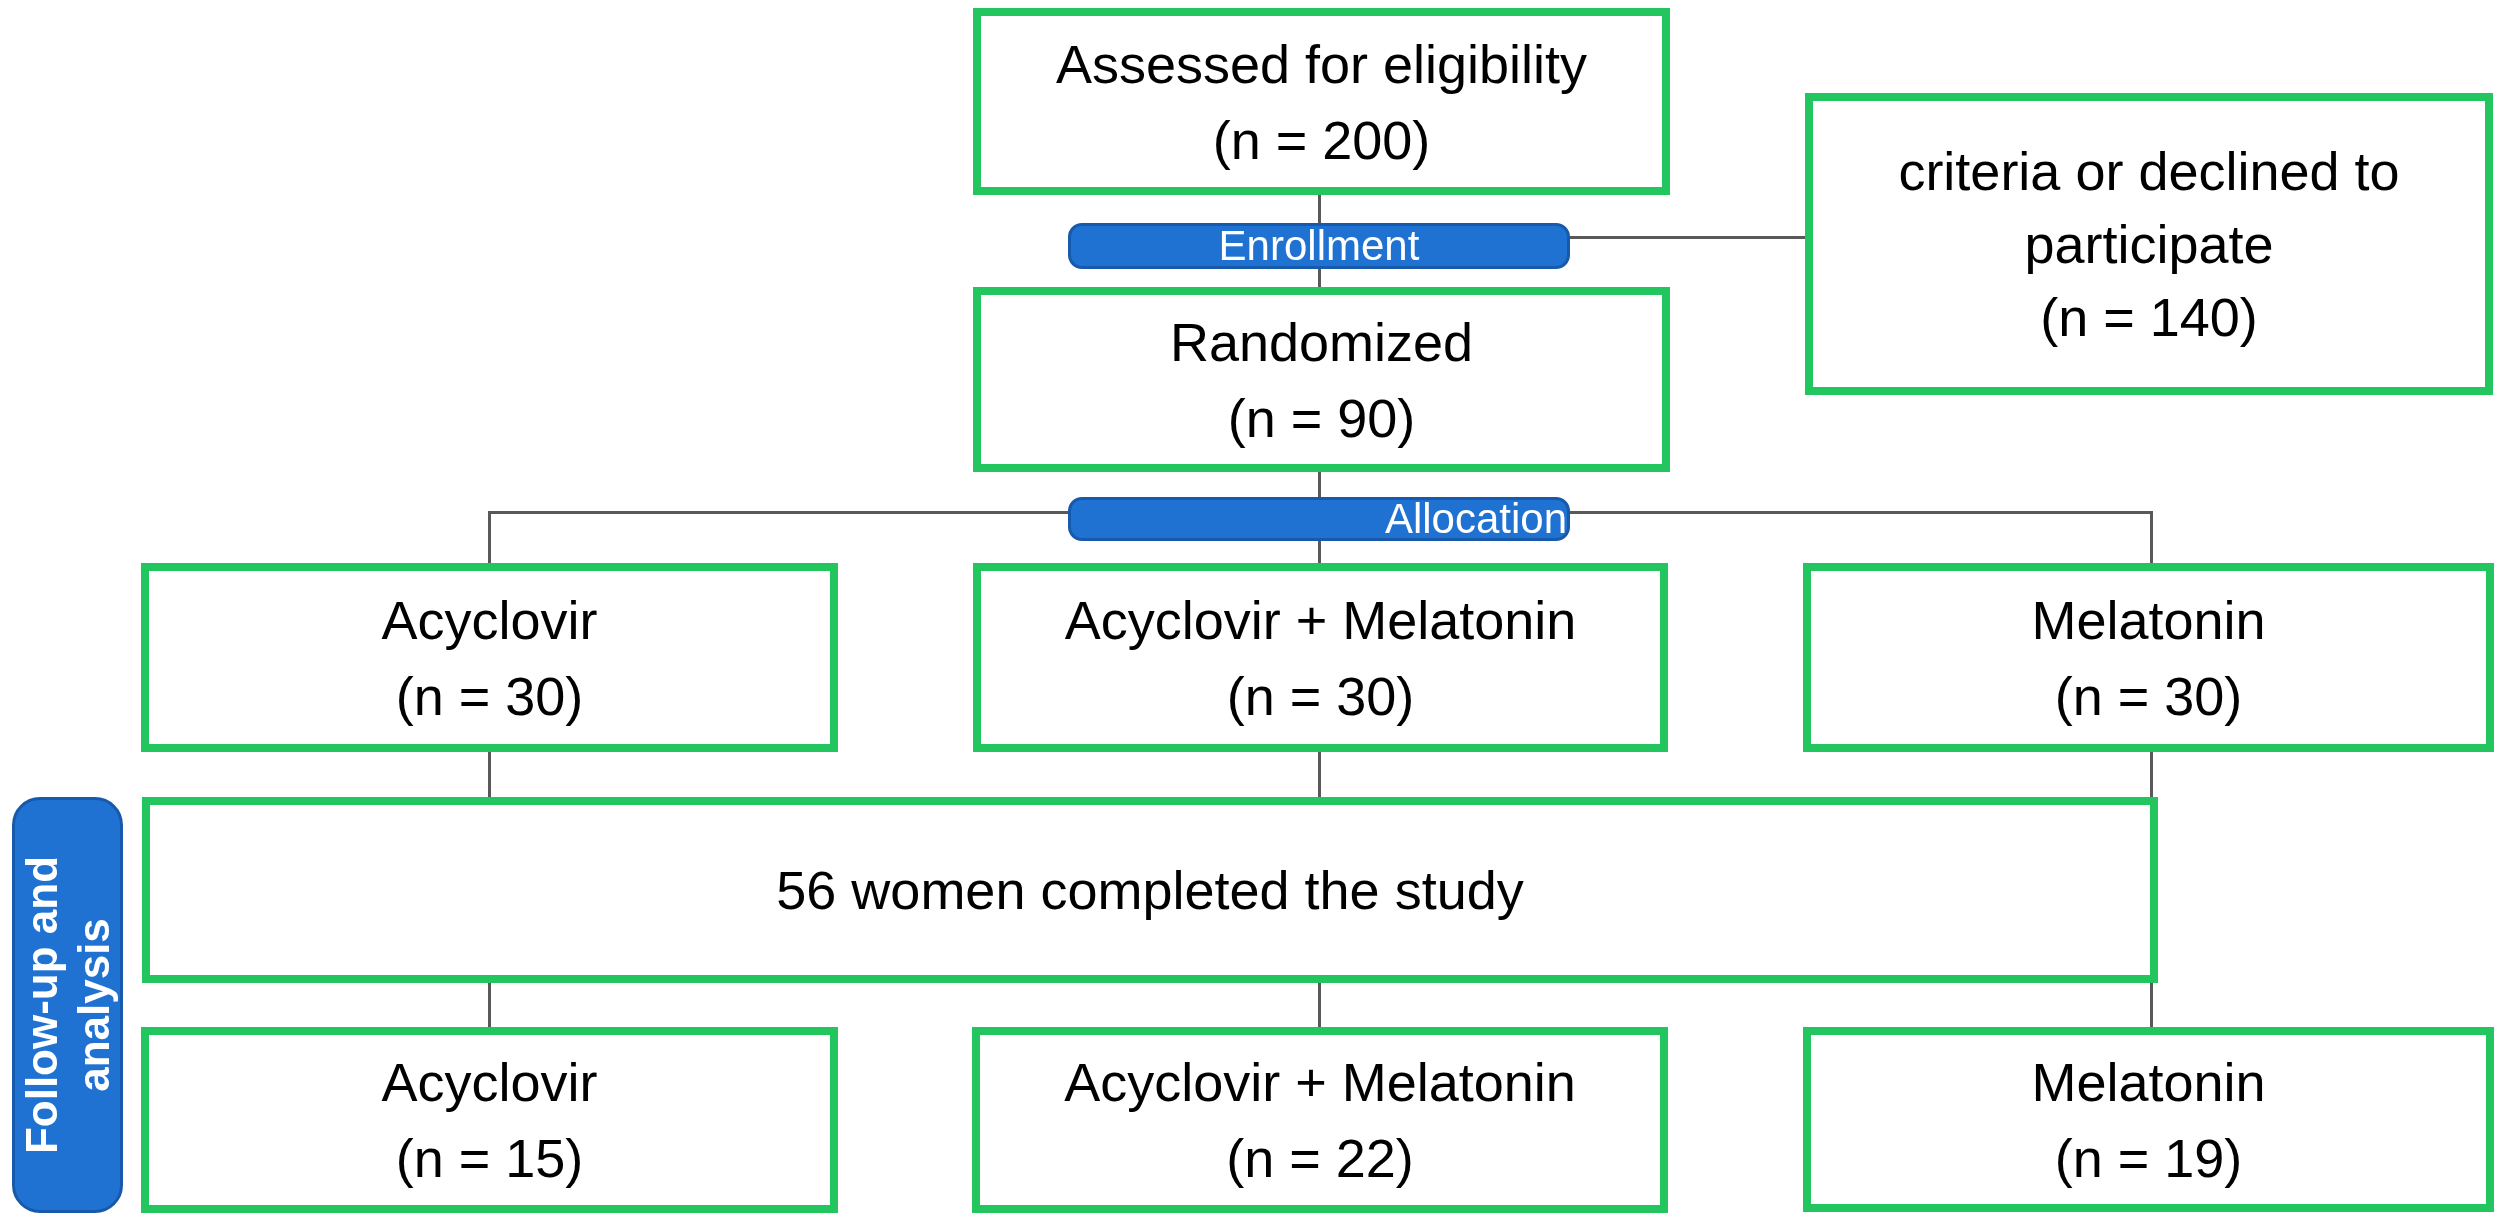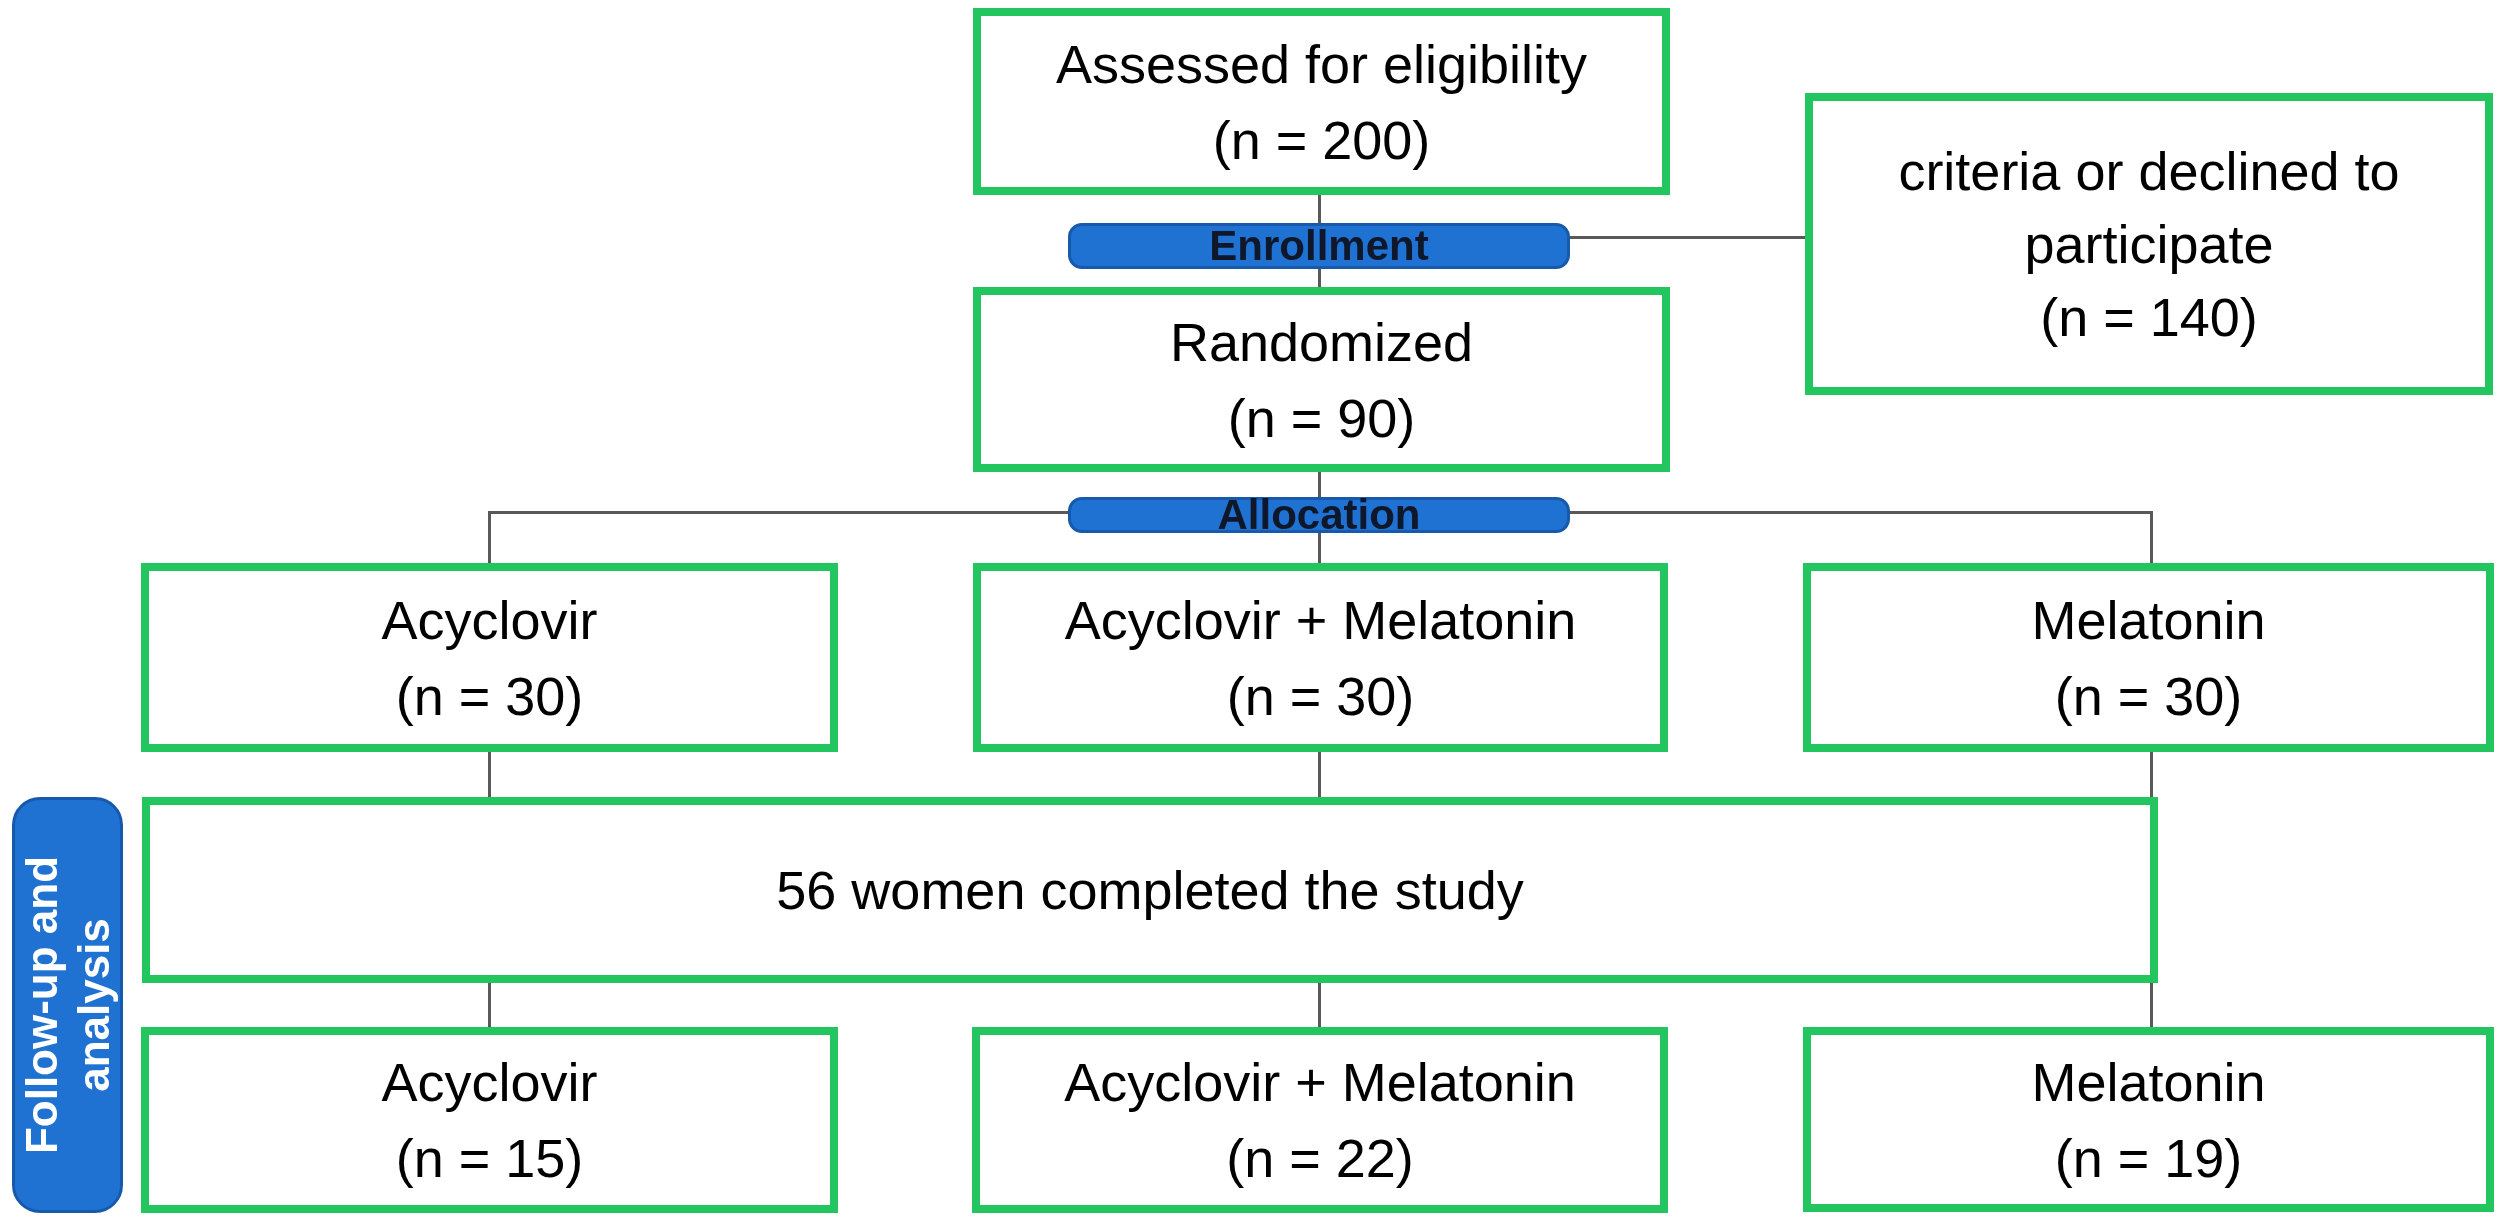--- a/index.html
+++ b/index.html
@@ -38,22 +38,22 @@
     line-height: 76px;
   }
   .box .bl { white-space: nowrap; }
   
   .pill {
     position: absolute;
     box-sizing: border-box;
     background: #1f72d2;
     border: 3px solid #1759ab;
     border-radius: 14px;
-    color: #0f172a;
-    font-weight: bold;
+    color: #ffffff;
+    font-weight: normal;
     display: flex;
     align-items: center;
     justify-content: center;
     font-size: 42px;
     line-height: 42px;
     text-align: center;
   }
   .pill-vertical {
     position: absolute;
     box-sizing: border-box;
@@ -95,21 +95,21 @@
   <div class="line v" style="left:488px; top:752px; height:45px;"></div>
   <div class="line v" style="left:1318px; top:752px; height:45px;"></div>
   <div class="line v" style="left:2150px; top:752px; height:45px;"></div>
   <div class="line v" style="left:488px; top:983px; height:44px;"></div>
   <div class="line v" style="left:1318px; top:983px; height:44px;"></div>
   <div class="line v" style="left:2150px; top:983px; height:44px;"></div>
 
   <div class="pill" style="left:1068px; top:223px; width:502px; height:46px;">
     <span>Enrollment</span>
   </div>
-  <div class="pill" style="left:1068px; top:497px; width:502px; height:36px;">
+  <div class="pill" style="left:1068px; top:497px; width:502px; height:44px;justify-content:flex-end;">
     <span>Allocation</span>
   </div>
   <div class="pill-vertical" style="left:12px; top:797px; width:111px; height:416px;">
     <div class="rot">
       <span>Follow-up and</span>
       <span>analysis</span>
     </div>
   </div>
 
   <div class="box" style="left:973px; top:8px; width:697px; height:187px;">

